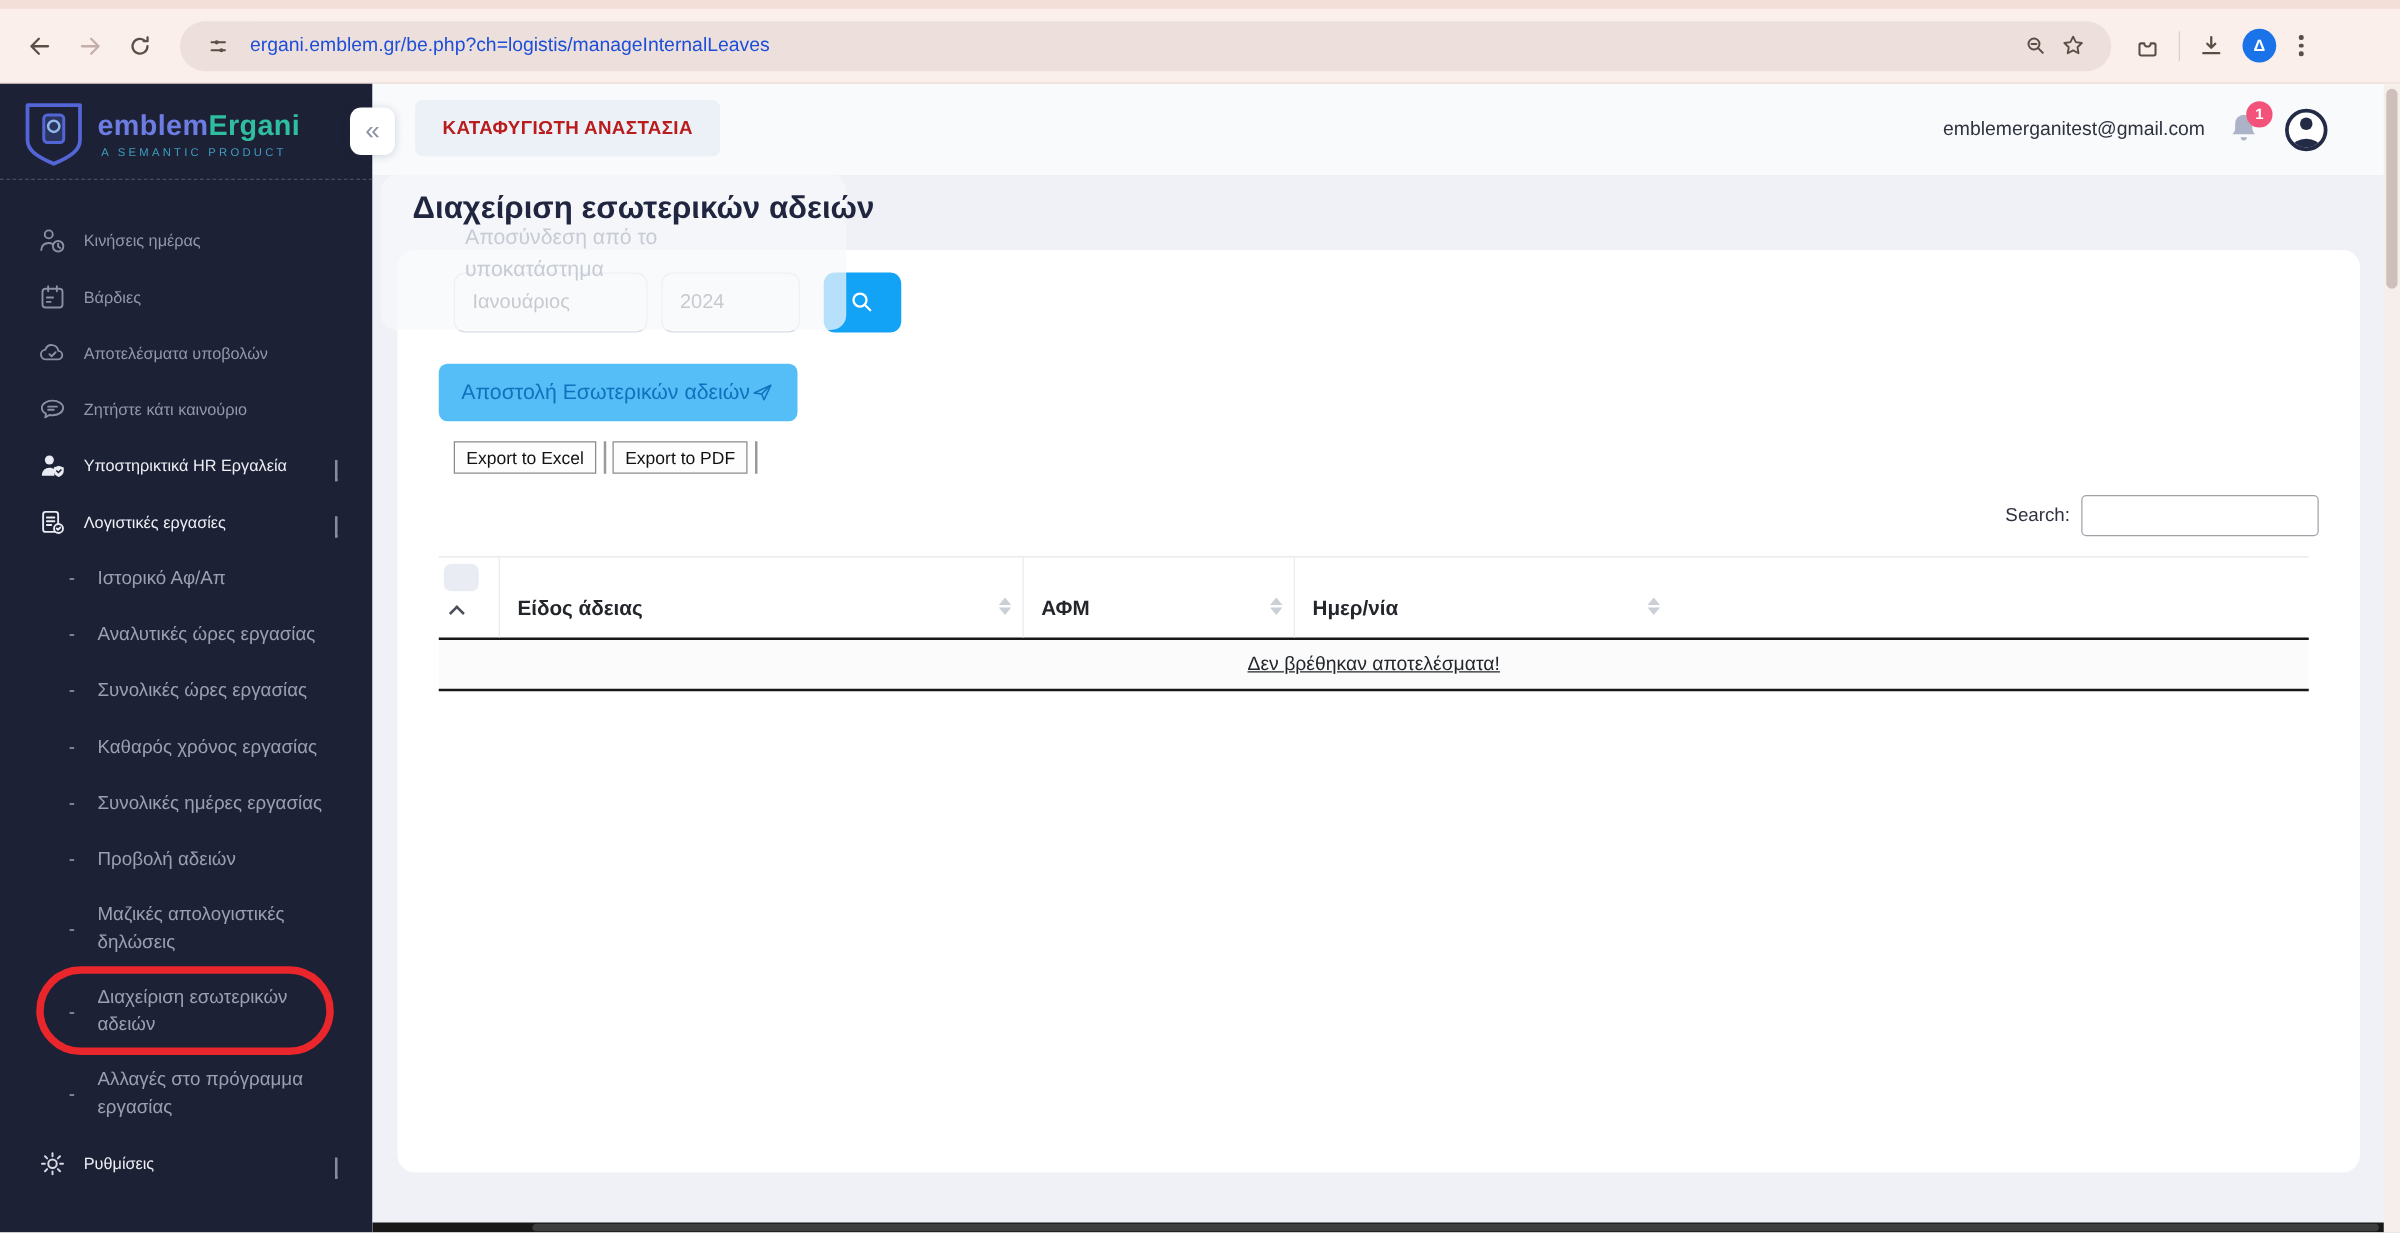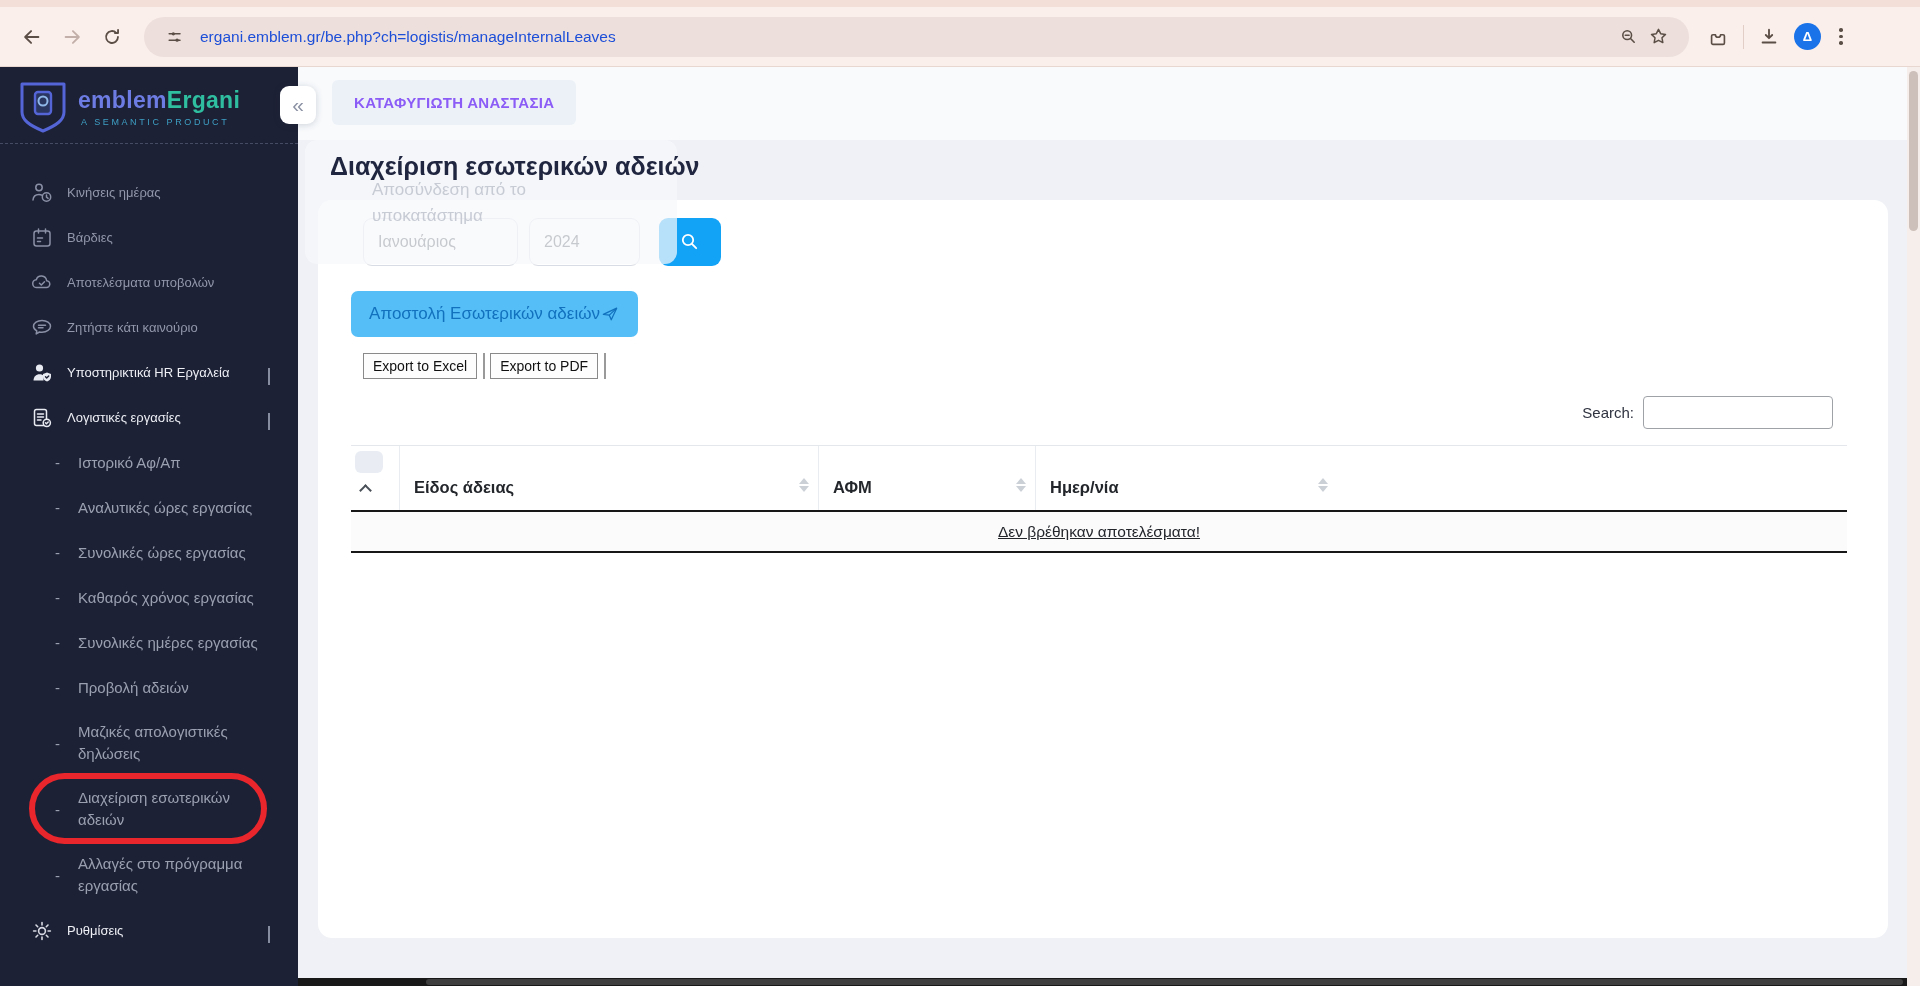--- a/index.html
+++ b/index.html
@@ -49,21 +49,21 @@
   .sub-item .lbl { width:192px; line-height:22px; }
   .oval { position:absolute; left:29px; top:-3px; width:238px; height:71px;
           border:6px solid #E8262C; border-radius:42px; pointer-events:none; }
 
   
   .band { position:absolute; left:298px; top:67px; right:0; height:73px; background:#F8FAFC; }
   .collapse-btn { position:absolute; left:-18px; top:19px; width:36px; height:38px; background:#fff;
                   border-radius:9px; box-shadow:0 1px 7px rgba(40,50,80,.20); color:#8C92A4;
                   font-size:21px; display:flex; align-items:center; justify-content:center; cursor:pointer; }
   .chip { position:absolute; left:34px; top:13px; height:45px; padding:0 22px; background:#ECF1F8;
-          color:#8b5cf6; font-size:15px; font-weight:700; letter-spacing:.3px; border-radius:6px;
+          color:#b91c1c; font-size:15px; font-weight:700; letter-spacing:.3px; border-radius:6px;
           display:flex; align-items:center; cursor:pointer; }
   .band-right { position:absolute; right:58px; top:0; height:73px; display:flex; align-items:center; gap:16px; }
   .email { font-size:15.5px; color:#2F3340; }
   .bell-wrap { position:relative; width:32px; height:34px; cursor:pointer; }
   .badge { position:absolute; right:-6px; top:-6px; min-width:21px; height:21px; border-radius:50%;
            background:#F3527B; color:#fff; font-size:12px; font-weight:700;
            display:flex; align-items:center; justify-content:center; }
   .avatar { position:relative; width:34px; height:34px; border:3px solid #232B47; border-radius:50%;
             background:#fff; overflow:hidden; cursor:pointer; }
   .avatar .head { position:absolute; left:50%; top:4px; width:10px; height:10px; margin-left:-5px;
@@ -92,21 +92,21 @@
   .btn-send { position:absolute; left:33px; top:91px; width:287px; height:46px; background:#56BEF6;
               border:none; border-radius:7px; color:#1171BE; font-size:17px;
               display:flex; align-items:center; justify-content:center; gap:0; cursor:pointer;
               font-family:"Liberation Sans",sans-serif; }
   .exports { position:absolute; left:45px; top:153px; height:26px; display:flex; }
   .btn-export { height:26px; padding:0 9px; background:#FDFDFD; border:1px solid #8A8A8A;
                 font-size:14px; color:#111; margin-right:6px; cursor:pointer;
                 font-family:"Liberation Sans",sans-serif; }
   .exp-div { width:2px; height:26px; background:#9a9a9a; margin-right:5px; }
 
-  .search-wrap { position:absolute; right:55px; top:196px; display:flex; align-items:center; gap:9px;justify-content:flex-end; }
+  .search-wrap { position:absolute; right:33px; top:196px; display:flex; align-items:center; gap:9px;justify-content:flex-end; }
   .search-lab { font-size:15px; color:#2F3340; }
   .search-inp { width:190px; height:33px; border:1px solid #9FA3A8; border-radius:4px; padding:0 8px;
                 font-size:14px; outline:none; }
 
   .table { position:absolute; left:33px; top:245px; width:1496px; }
   .thead { display:flex; border-top:1px solid #E4E7EB; border-bottom:2px solid #171717; height:67px; }
   .th { position:relative; }
   .th + .th { border-left:1px solid #E9ECF0; }
   .c0 { width:48px; } .c1 { width:510px; } .c2 { width:419px; } .c3 { width:217px; } .c4 { width:302px; }
   .th-label { position:absolute; left:14px; bottom:13px; font-size:16.5px; font-weight:700; color:#23262B; }
@@ -324,20 +324,34 @@
         </span>
         <span>Ρυθμίσεις</span>
         <span class="chev-wrap"><span class="chev down"></span></span>
       </div>
     </nav>
   </aside>
 
   <div class="band">
     <div class="collapse-btn">«</div>
     <div class="chip">ΚΑΤΑΦΥΓΙΩΤΗ ΑΝΑΣΤΑΣΙΑ</div>
+    <div class="band-right">
+      <span class="email">emblemerganitest@gmail.com</span>
+      <span class="bell-wrap">
+        <svg width="30" height="32" viewBox="0 0 24 24" fill="#ACB3C6">
+            <path d="M12 3a5.5 5.5 0 0 0-5.5 5.5v3.2c0 1.6-.7 2.7-1.8 3.8h14.6c-1.1-1.1-1.8-2.2-1.8-3.8V8.5A5.5 5.5 0 0 0 12 3z"></path>
+            <path d="M10 17.5a2 2 0 0 0 4 0z"></path>
+          </svg>
+        <span class="badge">1</span>
+      </span>
+      <span class="avatar">
+          <span class="head"></span>
+          <span class="body"></span>
+        </span>
+    </div>
   </div>
 
   <div class="main">
     <div class="card">
       <input class="inp inp-month" value="Ιανουάριος" style="">
       <input class="inp inp-year" value="2024" style="">
       <button class="btn-search">
         <span>
           <svg width="24" height="24" viewBox="0 0 24 24" fill="none" stroke="#fff" stroke-width="1.8" stroke-linecap="round">
               <circle cx="10" cy="10" r="5.2"></circle>

